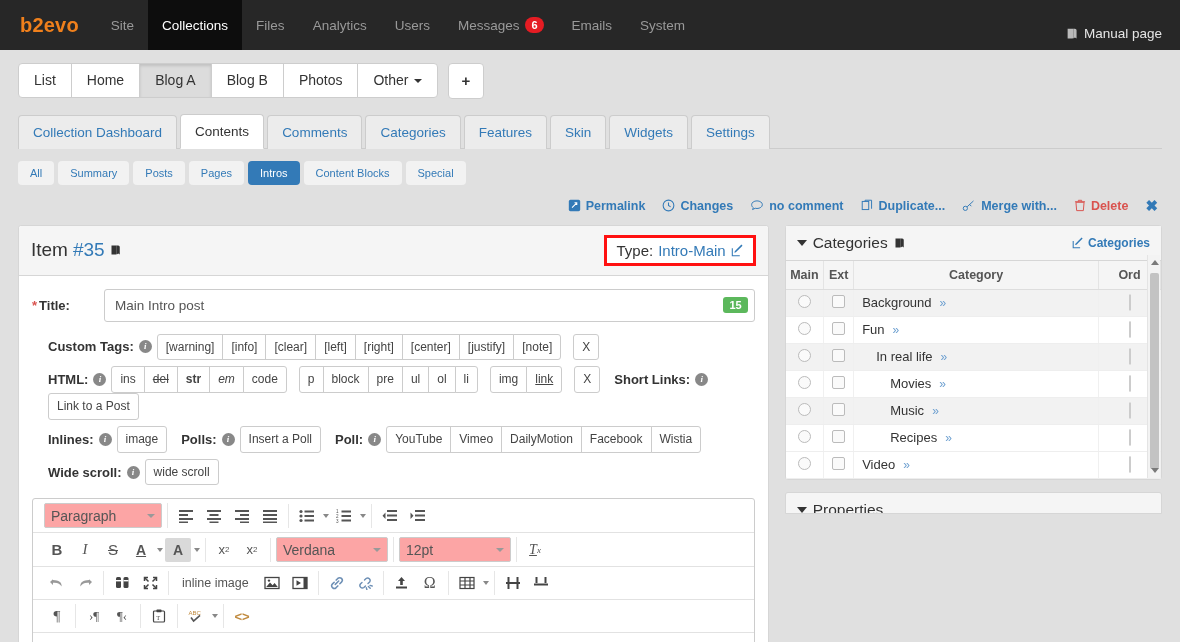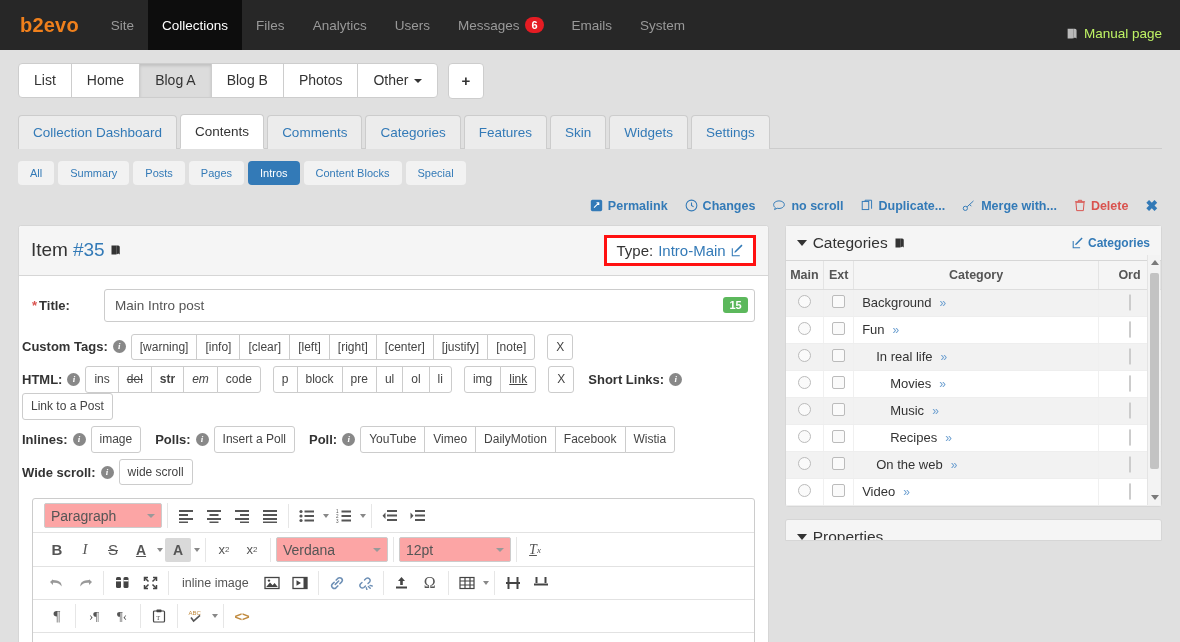--- a/index.html
+++ b/index.html
@@ -15,21 +15,21 @@
   
   .topnav { height:50px; background:#272727; display:flex; align-items:stretch; }
   .brand { color:#f0801c; font-size:20px; font-weight:bold; display:flex; align-items:center;
            padding:0 18px 0 20px; letter-spacing:.2px; }
   .topnav-item { display:flex; align-items:center; padding:0 14px; color:#999; font-size:13.5px;
                  white-space:nowrap; cursor:pointer; }
   .topnav-item.active { background:#0d0d0d; color:#fff; }
   .topnav-spacer { flex:1; }
   .badge-red { background:#e51c23; color:#fff; border-radius:9px; font-size:11px;
                font-weight:bold; padding:1px 6px; margin-left:6px; line-height:1.35; }
-  .manual { display:flex; align-items:center; color:#bef264; padding:16px 18px 0 0; font-size:13.5px; gap:5px; }
+  .manual { display:flex; align-items:center; color:#e5e5e5; padding:16px 18px 0 0; font-size:13.5px; gap:5px; }
 
   
   .coll-bar { padding:13px 0 0 18px; display:flex; gap:0; align-items:flex-start; }
   .coll-btn { background:#fff; border:1px solid #cdcdcd; padding:7px 15px; font-size:14px;
               color:#333; cursor:pointer; margin-left:-1px; border-radius:0; line-height:1.35; }
   .coll-btn:first-child { margin-left:0; border-radius:4px 0 0 4px; }
   .coll-btn.active { background:#dcdcdc; box-shadow:inset 0 2px 3px rgba(0,0,0,.12); }
   .coll-btn.last-group { border-radius:0 4px 4px 0; }
   .coll-plus { background:#fff; border:1px solid #cdcdcd; border-radius:4px; padding:7px 13px;
                font-size:15px; font-weight:bold; margin-left:10px; cursor:pointer; line-height:1.3; }
@@ -79,21 +79,21 @@
   .title-lbl { font-size:13px; font-weight:bold; color:#333; width:72px; }
   .req { color:#d9534f; margin-right:2px; }
   .title-field { flex:1; position:relative; }
   .title-input { width:100%; border:1px solid #ccc; border-radius:3px; padding:8px 44px 8px 10px;
                  font-size:13.5px; color:#555; font-family:"Liberation Sans", sans-serif; outline:none; }
   .cnt-badge { position:absolute; right:7px; top:50%; transform:translateY(-50%);
                background:#5cb85c; color:#fff; font-size:11px; font-weight:bold;
                border-radius:3px; padding:2px 6px; }
 
   
-  .tagrow { display:flex; align-items:center; flex-wrap:wrap; gap:0; padding:3px 3px; }
+  .tagrow { display:flex; align-items:center; flex-wrap:wrap; gap:0; padding:3px 29px; }
   .tlabel { font-size:13px; font-weight:bold; color:#333; margin-right:5px; display:flex;
             align-items:center; gap:5px; }
   .info-i { display:inline-block; width:13px; height:13px; border-radius:50%; background:#888;
             color:#fff; font-size:9px; font-weight:bold; text-align:center; line-height:13px;
             font-style:italic; font-family:"Liberation Serif", serif; }
   .btngrp { display:flex; margin-right:12px;text-align:center; }
   .tbtn { border:1px solid #ccc; background:#fff; padding:4px 8px; font-size:12px; color:#444;
           margin-left:-1px; cursor:pointer; white-space:nowrap; line-height:1.4; }
   .btngrp .tbtn:first-child { margin-left:0; border-radius:3px 0 0 3px; }
   .btngrp .tbtn:last-child { border-radius:0 3px 3px 0; }
@@ -255,21 +255,21 @@
         </svg>
     </span>
     <span>Changes</span>
   </div>
   <div class="act">
     <span class="ic">
       <svg width="14" height="13" viewBox="0 0 17 16">
           <path d="M8.5 2.3c3.7 0 6.6 2 6.6 4.7s-3 4.7-6.6 4.7c-.8 0-1.5-.1-2.2-.3L3 13l1-2.3C2.6 9.8 1.9 8.6 1.9 7 1.9 4.3 4.8 2.3 8.5 2.3z" fill="none" stroke="#337ab7" stroke-width="1.2"></path>
         </svg>
     </span>
-    <span>no scroll</span>
+    <span>no comment</span>
   </div>
   <div class="act">
     <span class="ic">
       <svg width="13" height="13" viewBox="0 0 16 16">
           <rect x="1.5" y="3" width="8" height="10" fill="none" stroke="#337ab7" stroke-width="1.2"></rect>
           <path d="M5 3V1.5h8V12" fill="none" stroke="#337ab7" stroke-width="1.2"></path>
         </svg>
     </span>
     <span>Duplicate...</span>
   </div>
@@ -780,28 +780,20 @@
             <td class="c-ord"><span class="ord-in"></span></td>
           </tr>
           <tr>
             <td class="c-main"><span class="radio-c"></span></td>
             <td class="c-ext"><span class="chk-c"></span></td>
             <td style="padding-left:36px">
               <span>Recipes</span><span class="chev">»</span>
             </td>
             <td class="c-ord"><span class="ord-in"></span></td>
           </tr>
-          <tr class="alt">
-            <td class="c-main"><span class="radio-c"></span></td>
-            <td class="c-ext"><span class="chk-c"></span></td>
-            <td style="padding-left:22px">
-              <span>On the web</span><span class="chev">»</span>
-            </td>
-            <td class="c-ord"><span class="ord-in"></span></td>
-          </tr>
           <tr>
             <td class="c-main"><span class="radio-c"></span></td>
             <td class="c-ext"><span class="chk-c"></span></td>
             <td style="padding-left:8px">
               <span>Video</span><span class="chev">»</span>
             </td>
             <td class="c-ord"><span class="ord-in"></span></td>
           </tr>
         </tbody>
       </table>

